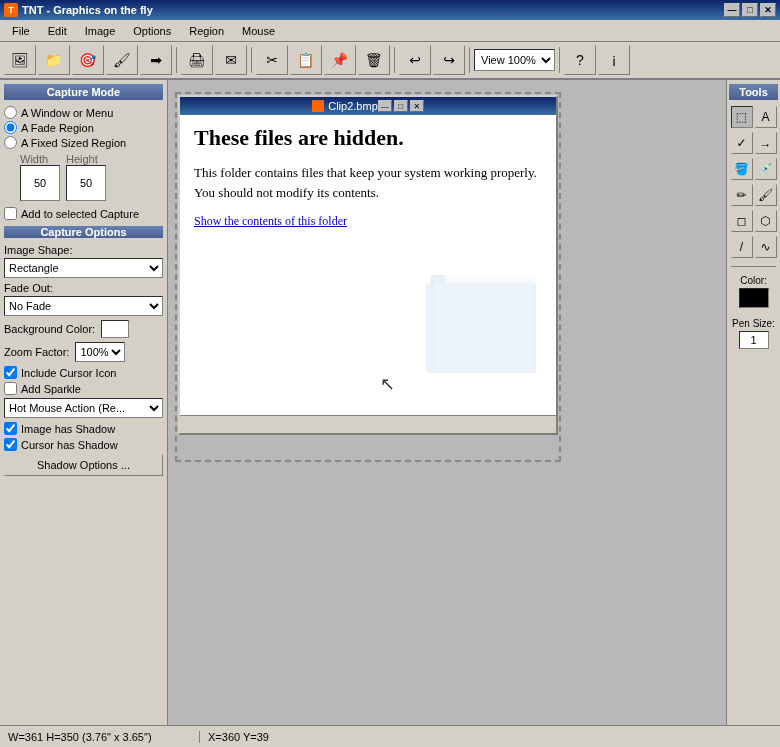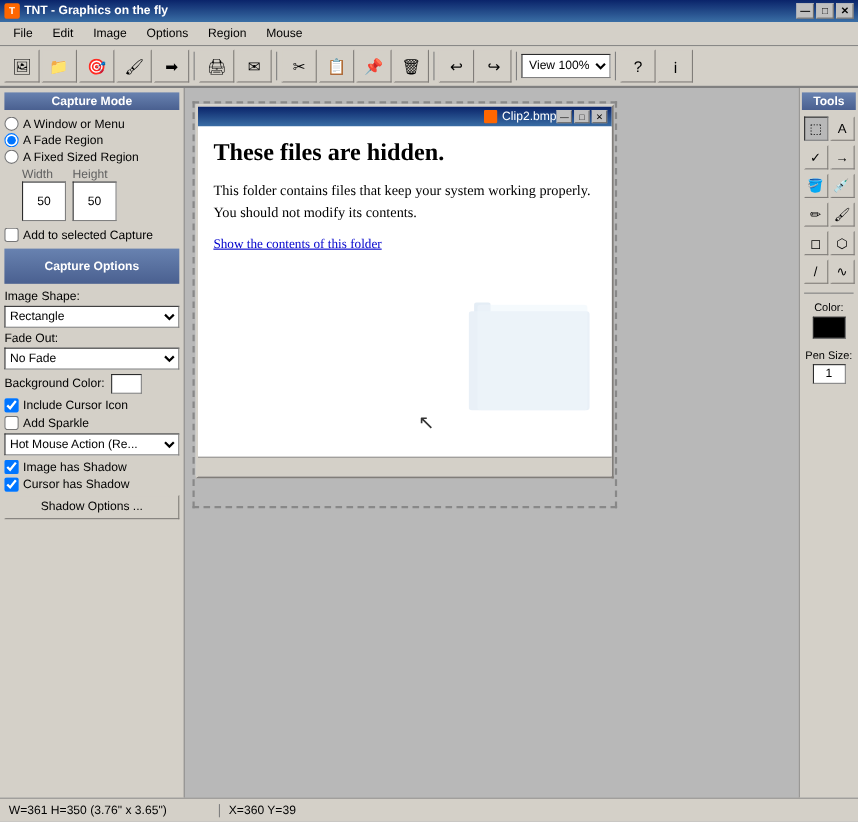--- a/index.html
+++ b/index.html
@@ -108,21 +108,21 @@
       font-size: 11px;
       text-align: center;
     }
     .add-capture-row { display: flex; align-items: center; gap: 4px; margin-bottom: 6px; font-size: 11px; }
     .section-header {
       background: linear-gradient(to bottom, #6882b0, #4a6090);
       color: white;
       text-align: center;
       font-weight: bold;
       font-size: 11px;
-      padding: 10px 4px;
+      padding: 0 4px;
       margin-bottom: 6px;
       margin-top: 4px;
     }
     .option-row { margin-bottom: 4px; font-size: 11px; }
     .option-label { font-size: 11px; margin-bottom: 2px; }
     .option-select {
       width: 100%;
       height: 20px;
       border: 1px inset #808080;
       background: white;
@@ -173,21 +173,21 @@
       width: 380px;
       background: white;
       border: 2px outset #d4d0c8;
     }
     #preview-title {
       background: linear-gradient(to bottom, #0a246a, #3a6ea5);
       color: white;
       height: 18px;
       display: flex;
       align-items: center;
-      justify-content: flex-end;
+      justify-content: center;
       padding: 0 4px;
       font-size: 11px;
     }
     #preview-title-left { display: flex; align-items: center; gap: 4px; }
     #preview-title-right { display: flex; gap: 2px; }
     .preview-btn { width: 14px; height: 12px; background: #c0c0c0; border: 1px outset #c0c0c0; font-size: 8px; display:flex; align-items:center; justify-content:center; color: black; }
     .preview-icon { width: 12px; height: 12px; background: #ff6600; border-radius: 1px; }
     #preview-content {
       padding: 10px 14px;
       background: white;
@@ -404,20 +404,30 @@
         <option>Fade In</option>
         <option>Fade Out</option>
       </select>
     </div>
 
     <div class="color-row">
       <span>Background Color:</span>
       <div class="color-swatch" style="background: white; border: 1px inset #808080;"></div>
     </div>
 
+    <div class="zoom-row">
+      <span>Zoom Factor:</span>
+      <select class="zoom-select">
+        <option>100%</option>
+        <option>50%</option>
+        <option>75%</option>
+        <option>150%</option>
+        <option>200%</option>
+      </select>
+    </div>
 
     <div class="checkbox-row">
       <input type="checkbox" id="incCursor" checked="" style="">
       <label for="incCursor">Include Cursor Icon</label>
     </div>
 
     <div class="checkbox-row">
       <input type="checkbox" id="addSparkle" style="">
       <label for="addSparkle">Add Sparkle</label>
     </div>

